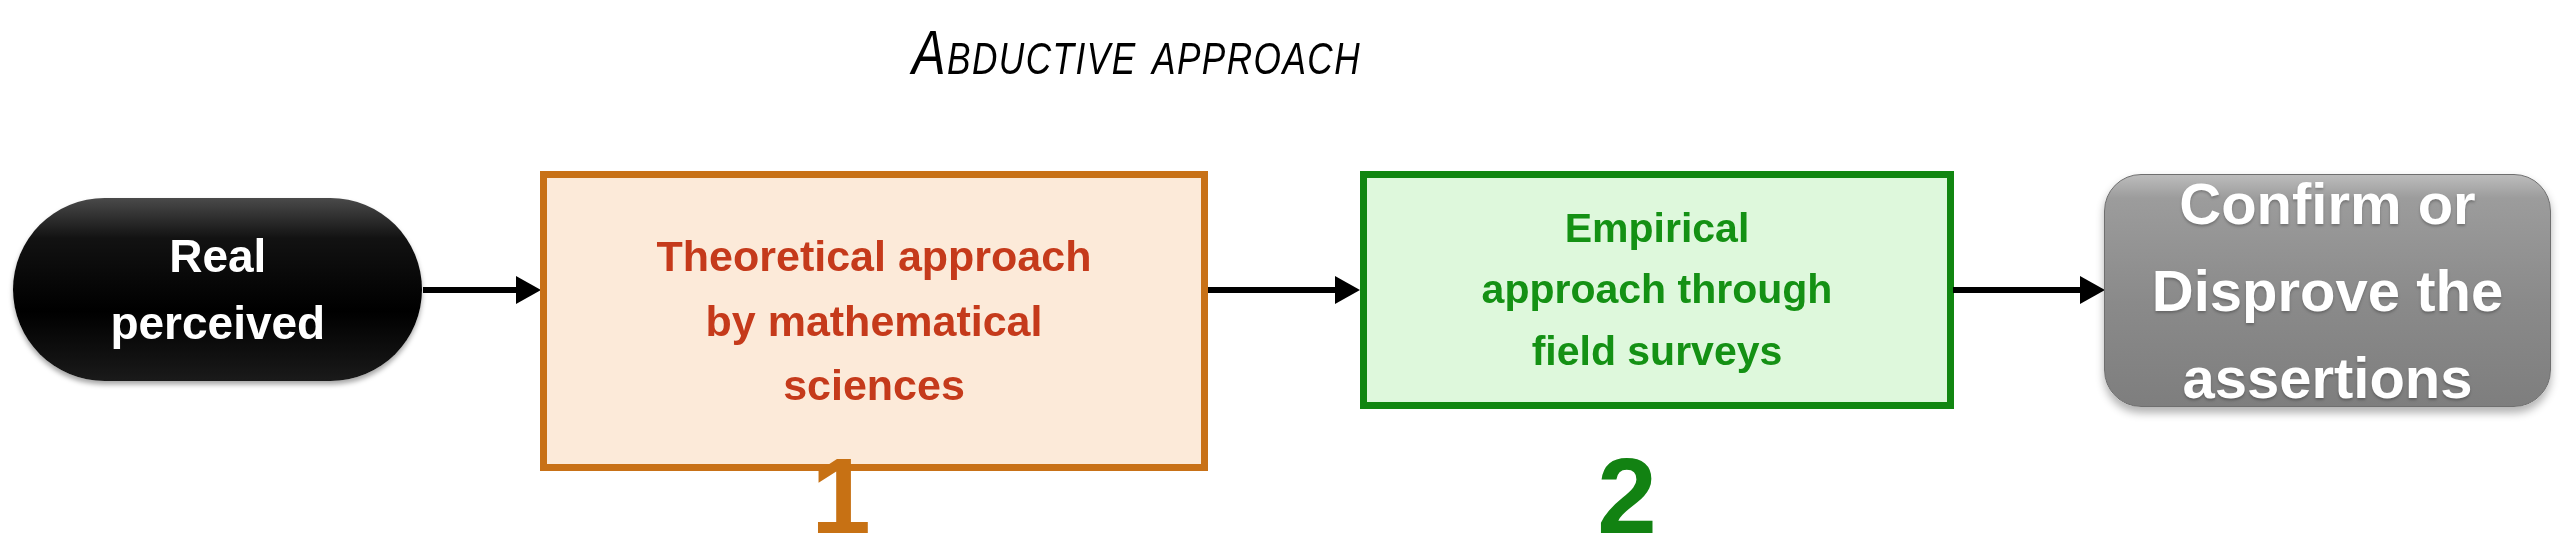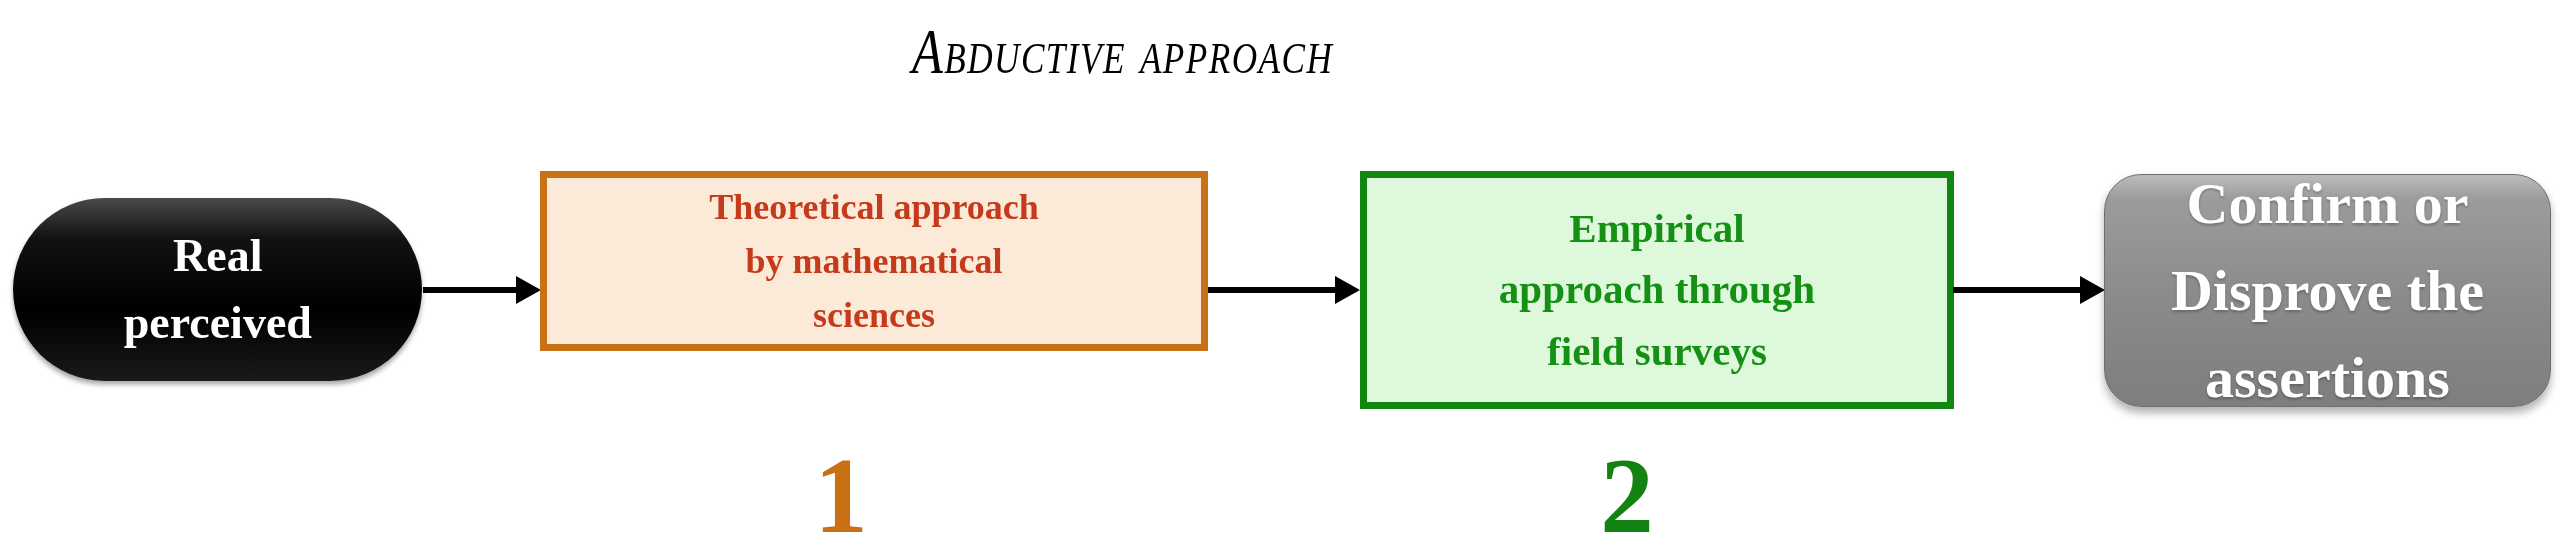--- a/index.html
+++ b/index.html
@@ -2,21 +2,21 @@
 <html style="font-size:14.2px"><head>
 <meta charset="utf-8">
 <style>
   html, body { margin: 0; padding: 0; background: #ffffff; }
   .canvas {
     position: relative;
     width: 2576px;
     height: 541px;
     background: #ffffff;
     overflow: hidden;
-    font-family: Liberation Serif, serif;
+    font-family: Liberation Sans, sans-serif;
   }
 
   
   .diagram-title {
     position: absolute;
     left: 912px;
     top: 16px;
     font-style: italic;
     font-variant: small-caps;
     font-weight: normal;
@@ -48,25 +48,25 @@
     background: linear-gradient(180deg, #4a4a4a 0%, #121212 22%, #000000 62%, #1a1a1a 100%);
     box-shadow: 0 3.6px 5.3px rgba(0,0,0,0.35);
     color: #ffffff;
     font-size: 46px;
     line-height: 1.45;
   }
 
   
   .node-theoretical {
     left: 540px; top: 171px;
-    width: 668px; height: 180px;
+    width: 668px; height: 300px;
     background: #FCEAD9;
     border: 7.1px solid #C87117;
     color: #C53A1B;
-    font-size: 36px;
+    font-size: 43px;
     line-height: 1.5;
   }
 
   
   .node-empirical {
     left: 1360px; top: 171px;
     width: 594px; height: 238px;
     background: #DEF8DC;
     border: 7.1px solid #118611;
     color: #149114;

